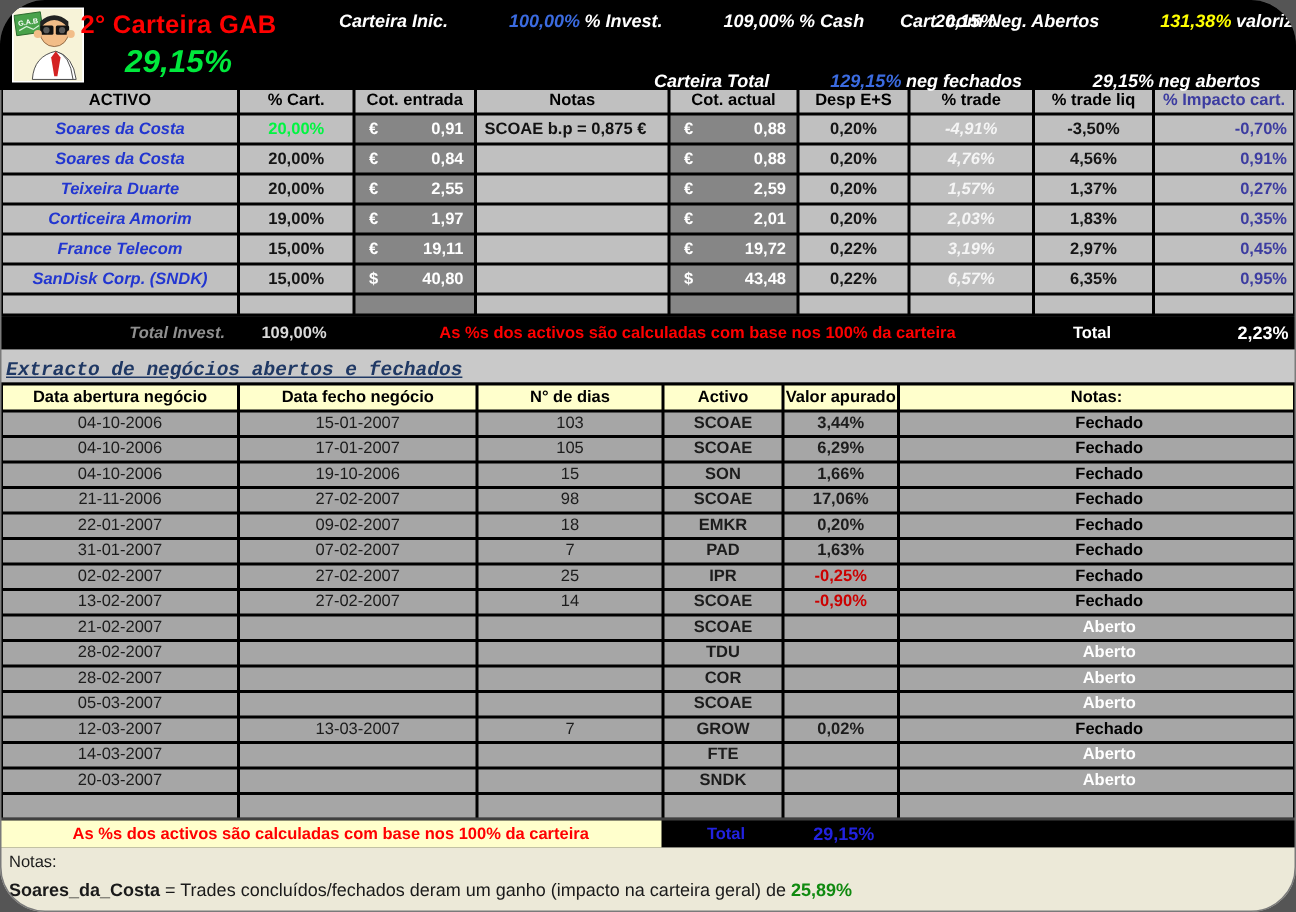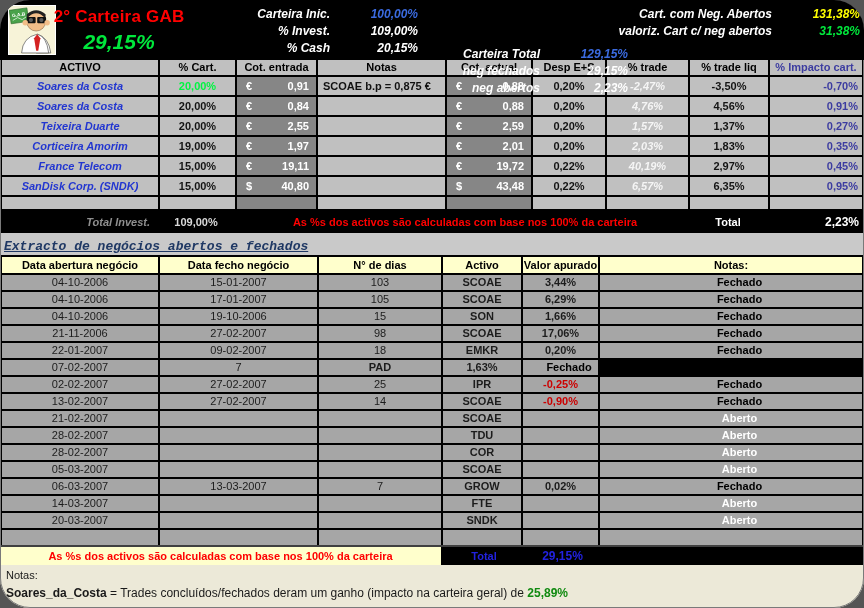--- a/index.html
+++ b/index.html
@@ -7,21 +7,21 @@
   .page { width:864px; height:608px; position:relative; background:#404040;
           outline:1px solid #7a7a7a; outline-offset:-1px; overflow:hidden;border-radius:30px; }
 
   
   .header { height:60px; background:#000; position:relative; }
   .logo { position:absolute; left:8px; top:5px; width:48px; height:50px; background:#fff; padding:1px; }
   .logo svg { display:block; }
   .title-block { position:absolute; left:40px; top:7px; width:158px; text-align:center; }
   .title { color:#ff0000; font-size:17px; font-weight:bold; letter-spacing:.2px; }
   .headline { color:#00e83c; font-size:21px; font-weight:bold; font-style:italic; margin-top:3px; }
-  .stats { position:absolute; top:7px; display:flex; flex-direction:column; gap:3px; }
+  .stats { position:absolute; top:7px; display:flex; flex-direction:row; gap:3px; }
   .stat-row { display:flex; height:14px; align-items:center; }
   .stat-label { flex:1; text-align:right; color:#fff; font-weight:bold; font-style:italic; font-size:12px; white-space:nowrap; }
   .stat-value { width:88px; text-align:right; font-weight:bold; font-style:italic; font-size:12px; color:#fff; }
   .g1 { left:226px; width:192px; }
   .g2 { left:436px; width:192px;margin-top:40px; }
   .g3 { left:600px; width:260px; }
 
   
   .t1 { background:#000; padding:0 2px 2px 2px; }
   .t1-grid { display:grid; grid-template-columns:156px 75px 79px 127px 84px 72px 81px 78px 1fr;
@@ -167,21 +167,21 @@
           <div class="cell c-cot dark">
             <span>€</span>
             <span>0,91</span>
           </div>
           <div class="cell c-nota">SCOAE b.p = 0,875 €</div>
           <div class="cell c-cot dark">
             <span>€</span>
             <span>0,88</span>
           </div>
           <div class="cell c-desp">0,20%</div>
-          <div class="cell c-trade">-2,47%</div>
+          <div class="cell c-trade">-4,91%</div>
           <div class="cell c-liq">-3,50%</div>
           <div class="cell c-imp">-0,70%</div>
         </div>
         <div class="t1-grid t1-row">
           <div class="cell c-name">Soares da Costa</div>
           <div class="cell c-cart">20,00%</div>
           <div class="cell c-cot dark">
             <span>€</span>
             <span>0,84</span>
           </div>
@@ -235,21 +235,21 @@
           <div class="cell c-cot dark">
             <span>€</span>
             <span>19,11</span>
           </div>
           <div class="cell c-nota"></div>
           <div class="cell c-cot dark">
             <span>€</span>
             <span>19,72</span>
           </div>
           <div class="cell c-desp">0,22%</div>
-          <div class="cell c-trade">40,19%</div>
+          <div class="cell c-trade">3,19%</div>
           <div class="cell c-liq">2,97%</div>
           <div class="cell c-imp">0,45%</div>
         </div>
         <div class="t1-grid t1-row">
           <div class="cell c-name">SanDisk Corp. (SNDK)</div>
           <div class="cell c-cart">15,00%</div>
           <div class="cell c-cot dark">
             <span>$</span>
             <span>40,80</span>
           </div>
@@ -332,20 +332,21 @@
       </div>
       <div class="t2-grid t2-row">
         <div class="cell">22-01-2007</div>
         <div class="cell">09-02-2007</div>
         <div class="cell">18</div>
         <div class="cell c2-ticker">EMKR</div>
         <div class="cell c2-val">0,20%</div>
         <div class="cell c2-status fechado">Fechado</div>
       </div>
       <div class="t2-grid t2-row">
+        <div class="cell">31-01-2007</div>
         <div class="cell">07-02-2007</div>
         <div class="cell">7</div>
         <div class="cell c2-ticker">PAD</div>
         <div class="cell c2-val">1,63%</div>
         <div class="cell c2-status fechado">Fechado</div>
       </div>
       <div class="t2-grid t2-row">
         <div class="cell">02-02-2007</div>
         <div class="cell">27-02-2007</div>
         <div class="cell">25</div>
@@ -387,21 +388,21 @@
       </div>
       <div class="t2-grid t2-row">
         <div class="cell">05-03-2007</div>
         <div class="cell"></div>
         <div class="cell"></div>
         <div class="cell c2-ticker">SCOAE</div>
         <div class="cell c2-val"></div>
         <div class="cell c2-status aberto">Aberto</div>
       </div>
       <div class="t2-grid t2-row">
-        <div class="cell">06-03-2007</div>
+        <div class="cell">12-03-2007</div>
         <div class="cell">13-03-2007</div>
         <div class="cell">7</div>
         <div class="cell c2-ticker">GROW</div>
         <div class="cell c2-val">0,02%</div>
         <div class="cell c2-status fechado">Fechado</div>
       </div>
       <div class="t2-grid t2-row">
         <div class="cell">14-03-2007</div>
         <div class="cell"></div>
         <div class="cell"></div>

